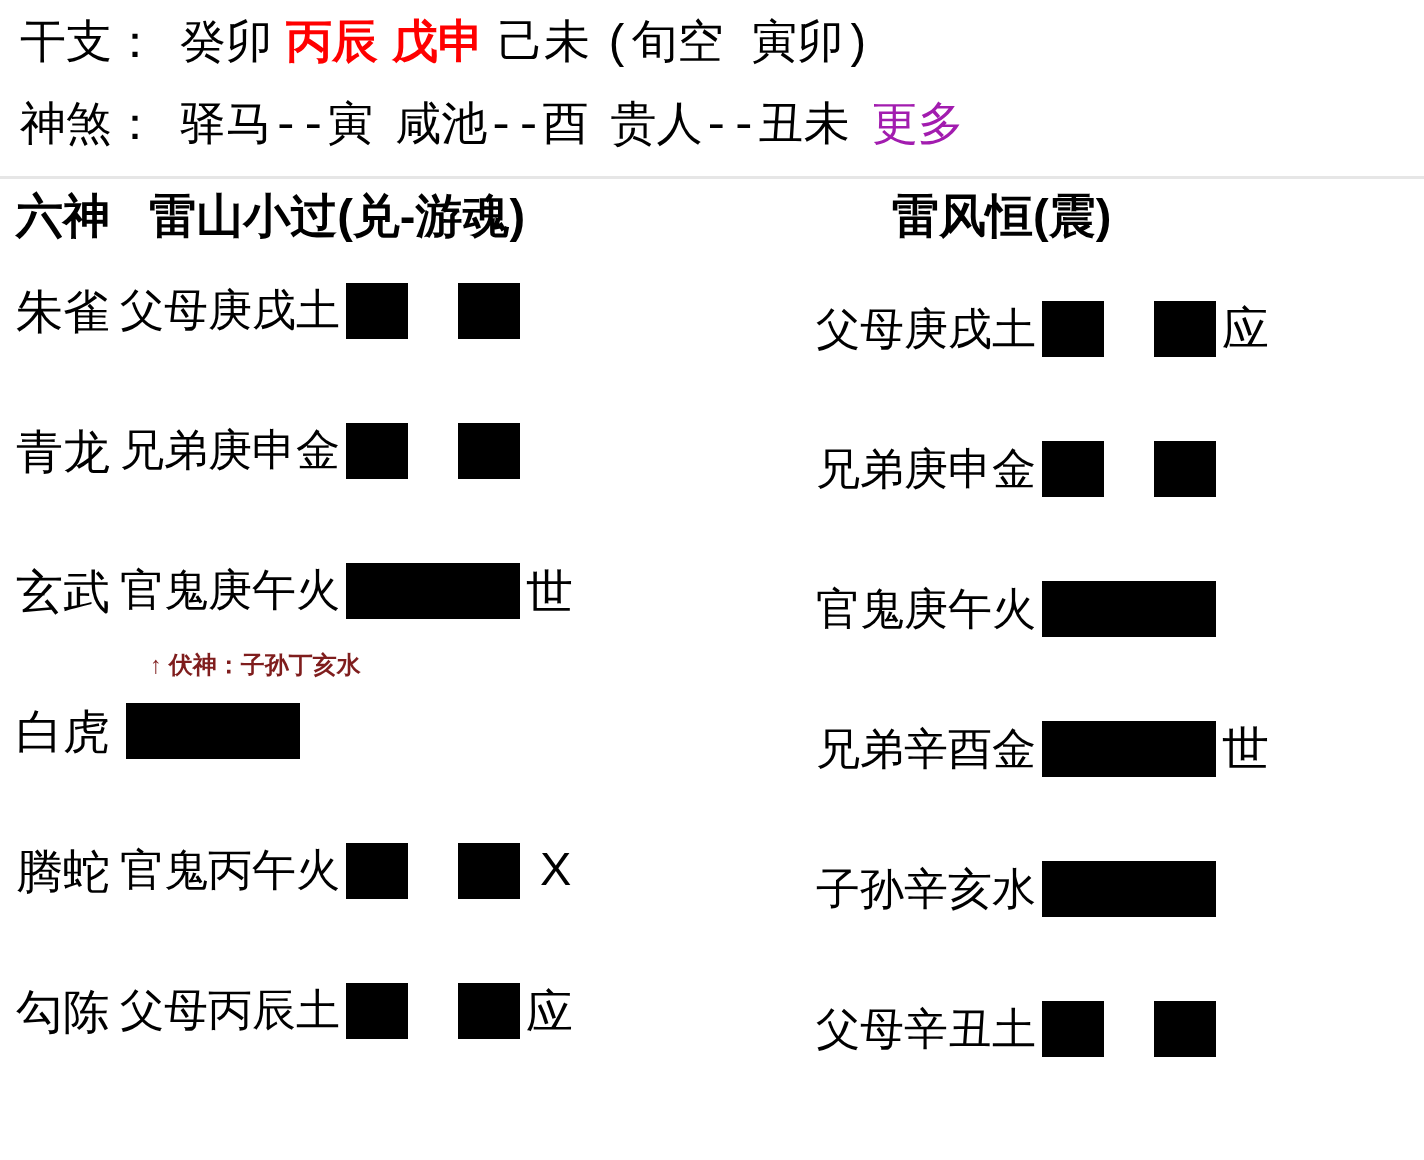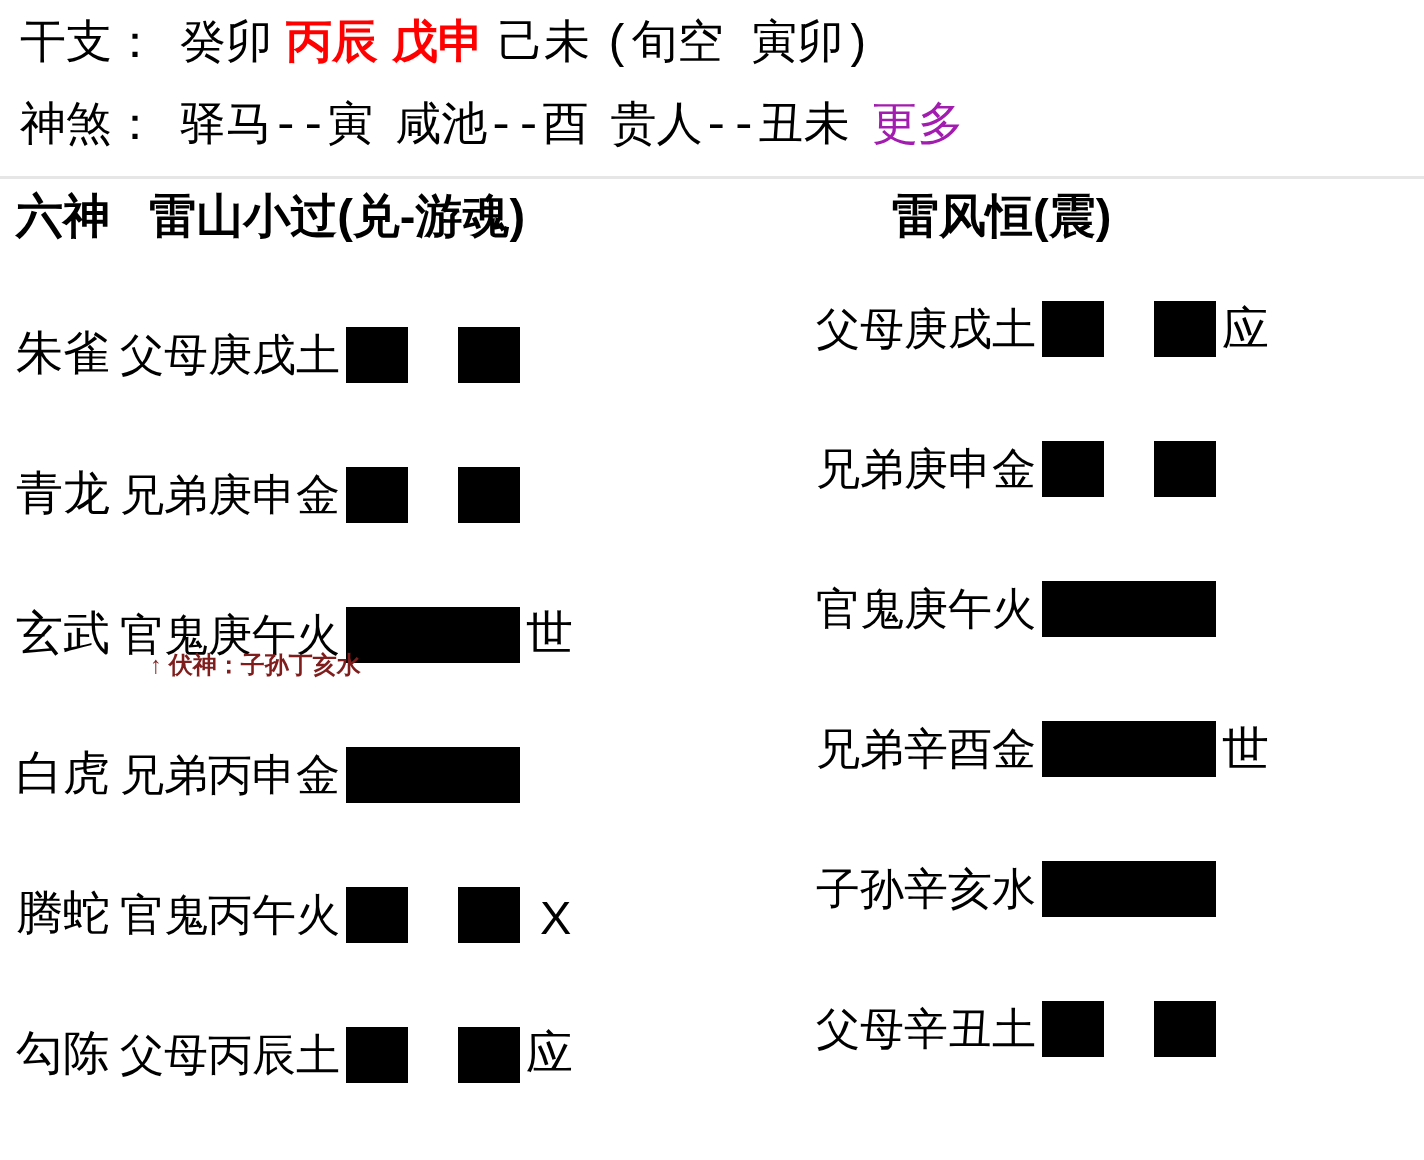--- a/index.html
+++ b/index.html
@@ -66,23 +66,23 @@
     margin-left: 28px;
   }
 
   .yao-row {
     position: relative;
     height: 140px;
   }
   .yao-row .col-left {
     position: absolute;
     left: 16px;
-    top: 8px;
+    top: 0;
     display: flex;
-    align-items: flex-end;
+    align-items: flex-start;
     height: 96px;
     white-space: nowrap;
   }
   .yao-row .col-right {
     position: absolute;
     left: 816px;
     top: 0;
     display: flex;
     align-items: center;
     height: 96px;
@@ -219,21 +219,20 @@
           <span class="seg"></span>
         </span>
       <span class="marker tight"></span>
     </div>
     <div class="fushen">↑ 伏神：子孙丁亥水</div>
   </div>
 
   <div class="yao-row">
     <div class="col-left">
       <span class="sixgod">白虎</span>
-      <span class="yao-name">兄弟丙申金</span>
       <span class="line-wrap line-yang">
           <span class="seg"></span>
         </span>
       <span class="marker tight"></span>
       <span class="marker spaced"></span>
     </div>
     <div class="col-right">
       <span class="yao-name">兄弟辛酉金</span>
       <span class="line-wrap line-yang">
           <span class="seg"></span>

